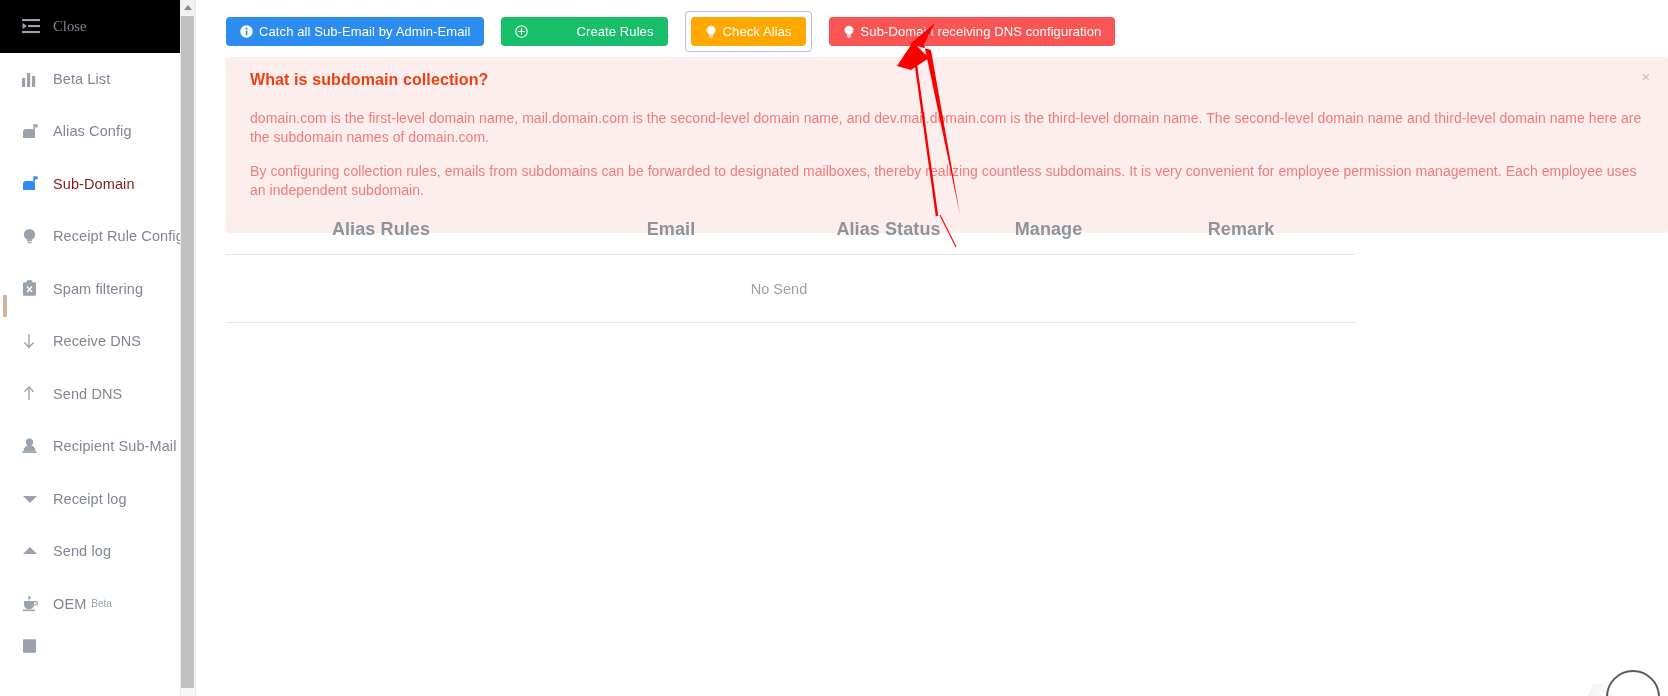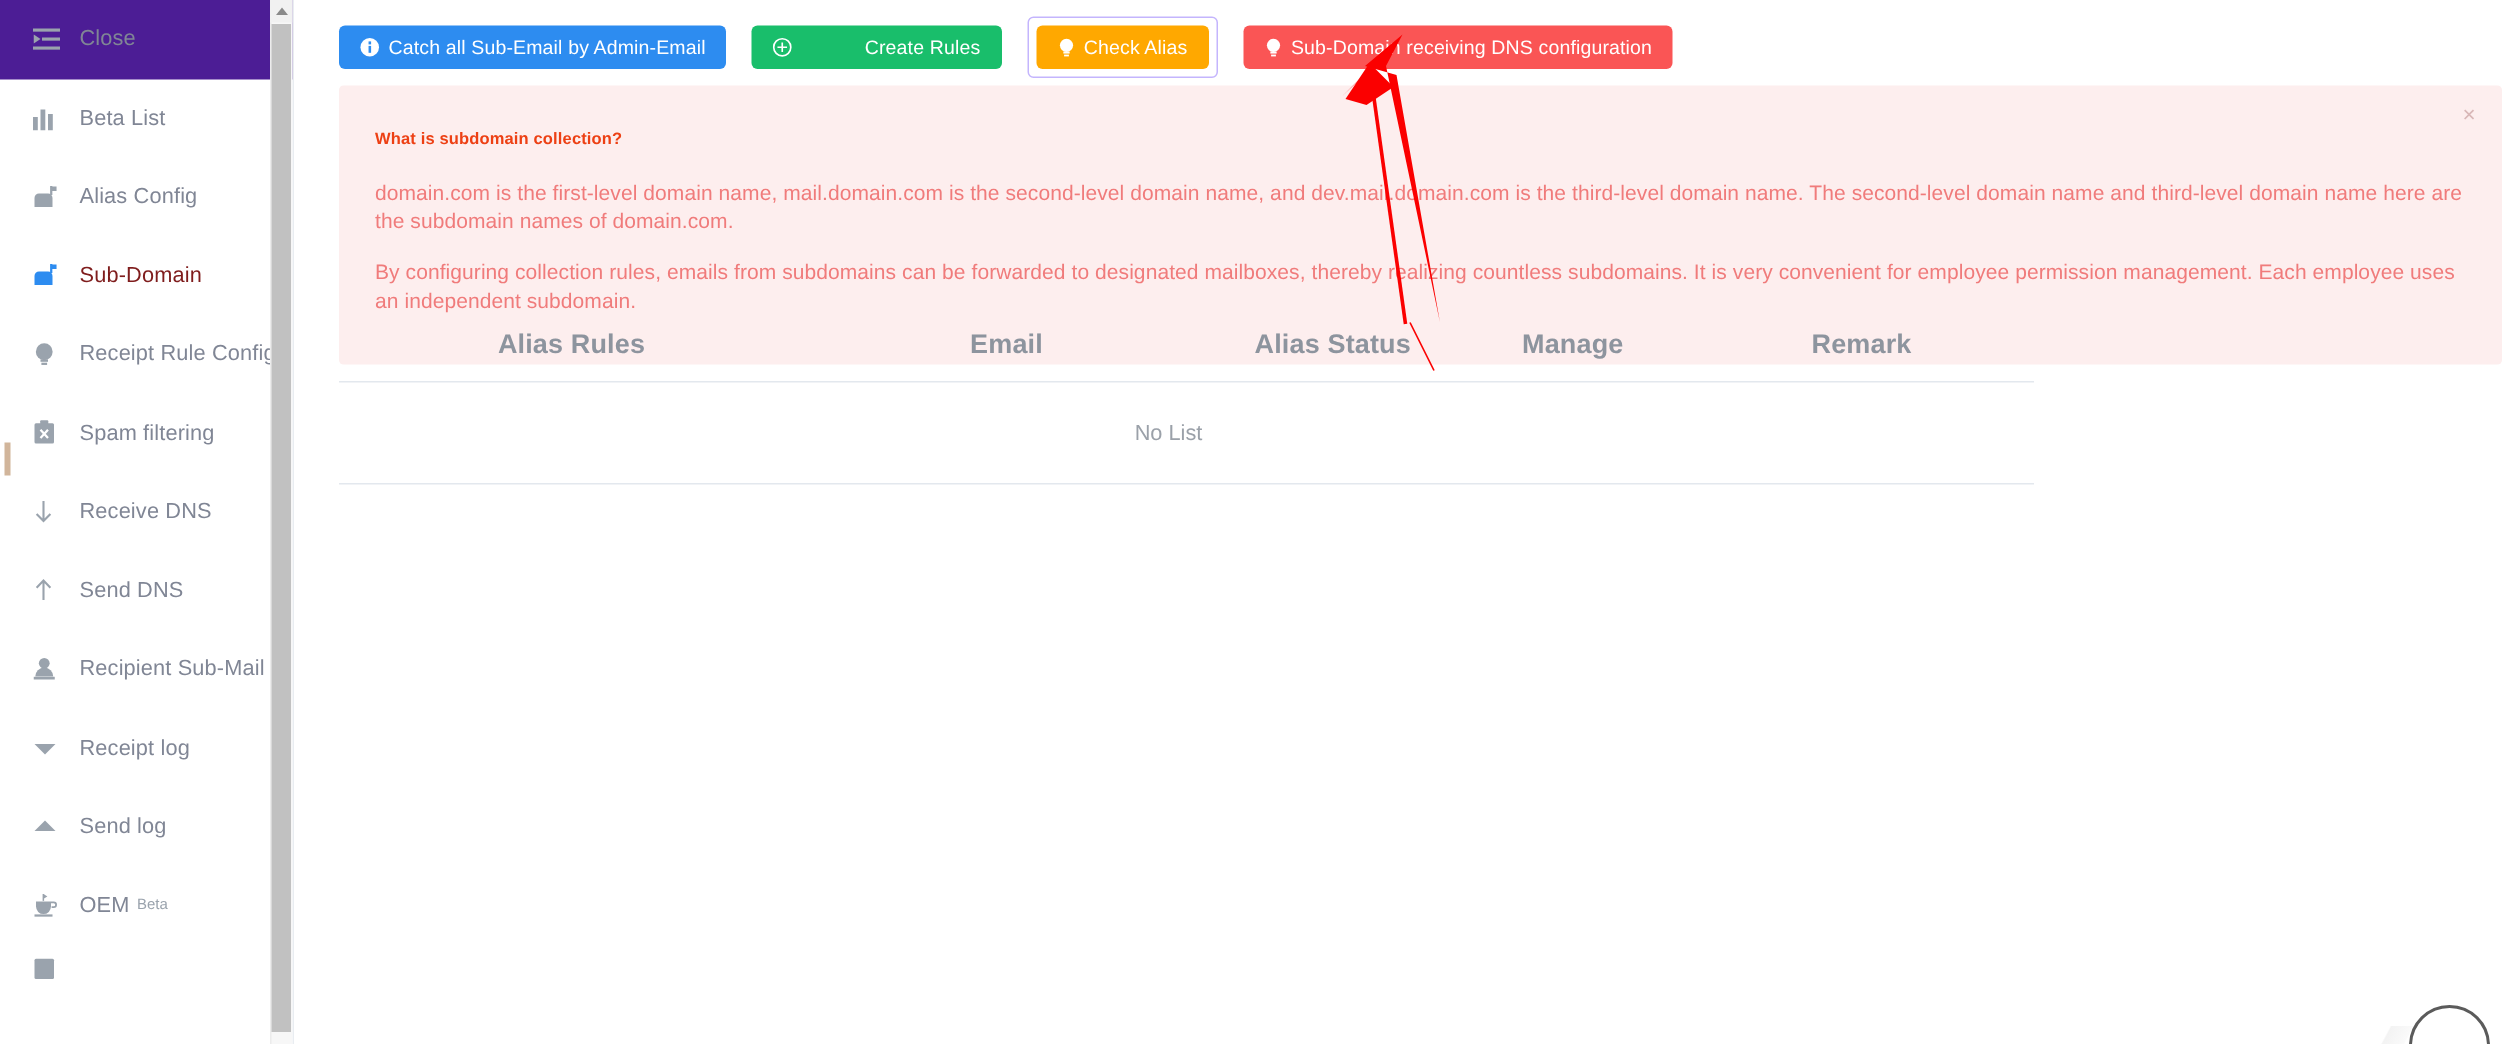--- a/index.html
+++ b/index.html
@@ -34,21 +34,21 @@
     height: 52.5px;
     display: flex;
     align-items: center;
     padding-left: 22px;
     cursor: pointer;
     color: #808695;
     font-size: 14.5px;
     letter-spacing: .1px;
     white-space: nowrap;
   }
-  .side-item.hl { background: #4c1d95; }
+  .side-item.hl { background: #000000; font-family: Liberation Serif, serif; }
   .side-item.active { color: #7f1d1d; }
   .side-ico {
     width: 22px;
     min-width: 22px;
     height: 18px;
     display: inline-flex;
     align-items: center;
     justify-content: flex-start;
     margin-right: 9px;
     color: #9aa3ad;
@@ -166,23 +166,23 @@
   #alert {
     position: absolute;
     left: 19px; top: 57px;
     width: 1442px;
     background: #fdeeee;
     border-radius: 3px;
     padding: 14px 24px 18px 24px;
   }
   #alert-title {
     color: #ed4014;
-    font-size: 11px;
+    font-size: 16px;
     font-weight: bold;
-    margin: 16px 0 20px 0;
+    margin: 0 0 20px 0;
     letter-spacing: .1px;
   }
   .alert-p {
     color: #f07b7b;
     font-size: 14px;
     line-height: 18.5px;
     margin: 0 0 16px 0;
     letter-spacing: .05px;
   }
   .alert-p:last-child { margin-bottom: 0; }
@@ -459,21 +459,21 @@
 
     <div id="table">
       <div id="thead">
         <div class="th th-0">Alias Rules</div>
         <div class="th th-1">Email</div>
         <div class="th th-2">Alias Status</div>
         <div class="th th-3">Manage</div>
         <div class="th th-4">Remark</div>
       </div>
       <div id="tbody">
-        <div id="nodata">No List</div>
+        <div id="nodata">No Send</div>
       </div>
     </div>
 
     <svg id="annot-arrow" viewBox="0 0 200 260">
       <path d="M83 44 L83 44 L108 23 L97 44 L133 215 L104 50 Z" fill="#fb0000"></path>
       <path d="M110 216 L86 44" stroke="#fb0000" stroke-width="2.4" fill="none"></path>
       <path d="M113 215 L129 247" stroke="#fb0000" stroke-width="1.1" fill="none"></path>
       <path d="M86 46 L68 64 L95 38 Z" fill="#fb0000"></path>
       <path d="M86 42 L70 66 L84 70 L102 58 Z" fill="#fb0000"></path>
     </svg>

